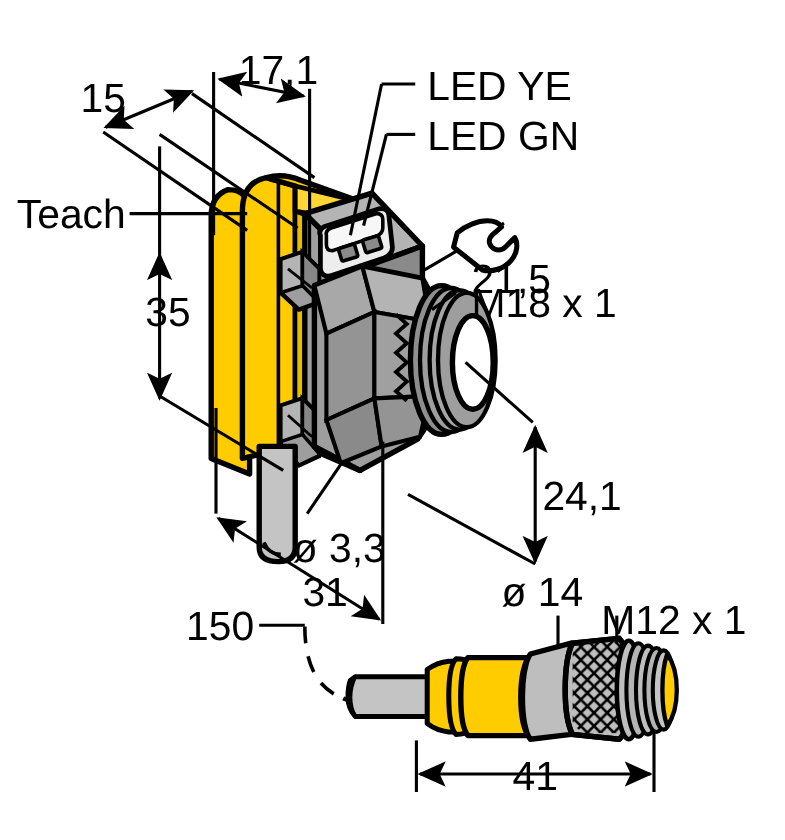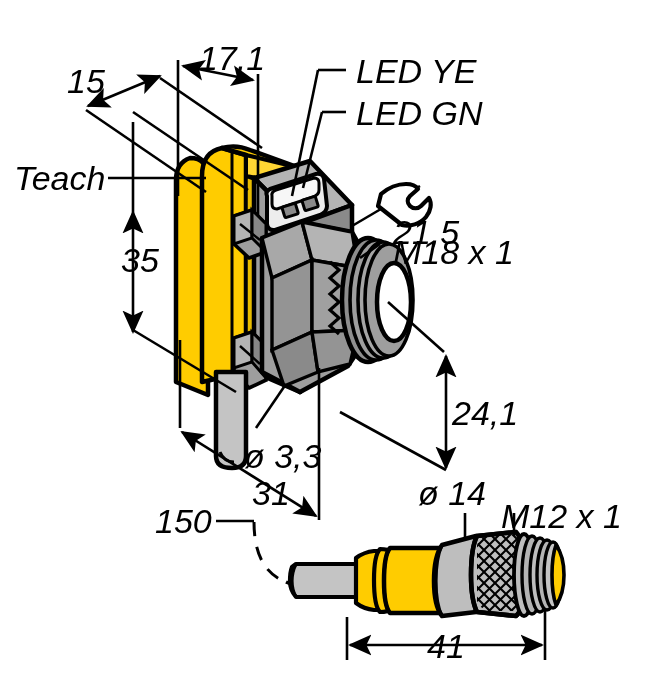--- a/index.html
+++ b/index.html
@@ -11,21 +11,20 @@
     width: 654px;
     height: 700px;
     font-family: "Liberation Sans", sans-serif;
     overflow: hidden;
     position: relative;
   }
   #drawing-root {
     position: relative;
     width: 538px;
     height: 700px;
-    font-style: italic;
   }
   svg.tech-drawing {
     display: block;
     width: 654px;
     height: 700px;
   }
   text.dim-label {
     font-family: "Liberation Sans", sans-serif;
     fill: #000000;
     font-size: 34px;

